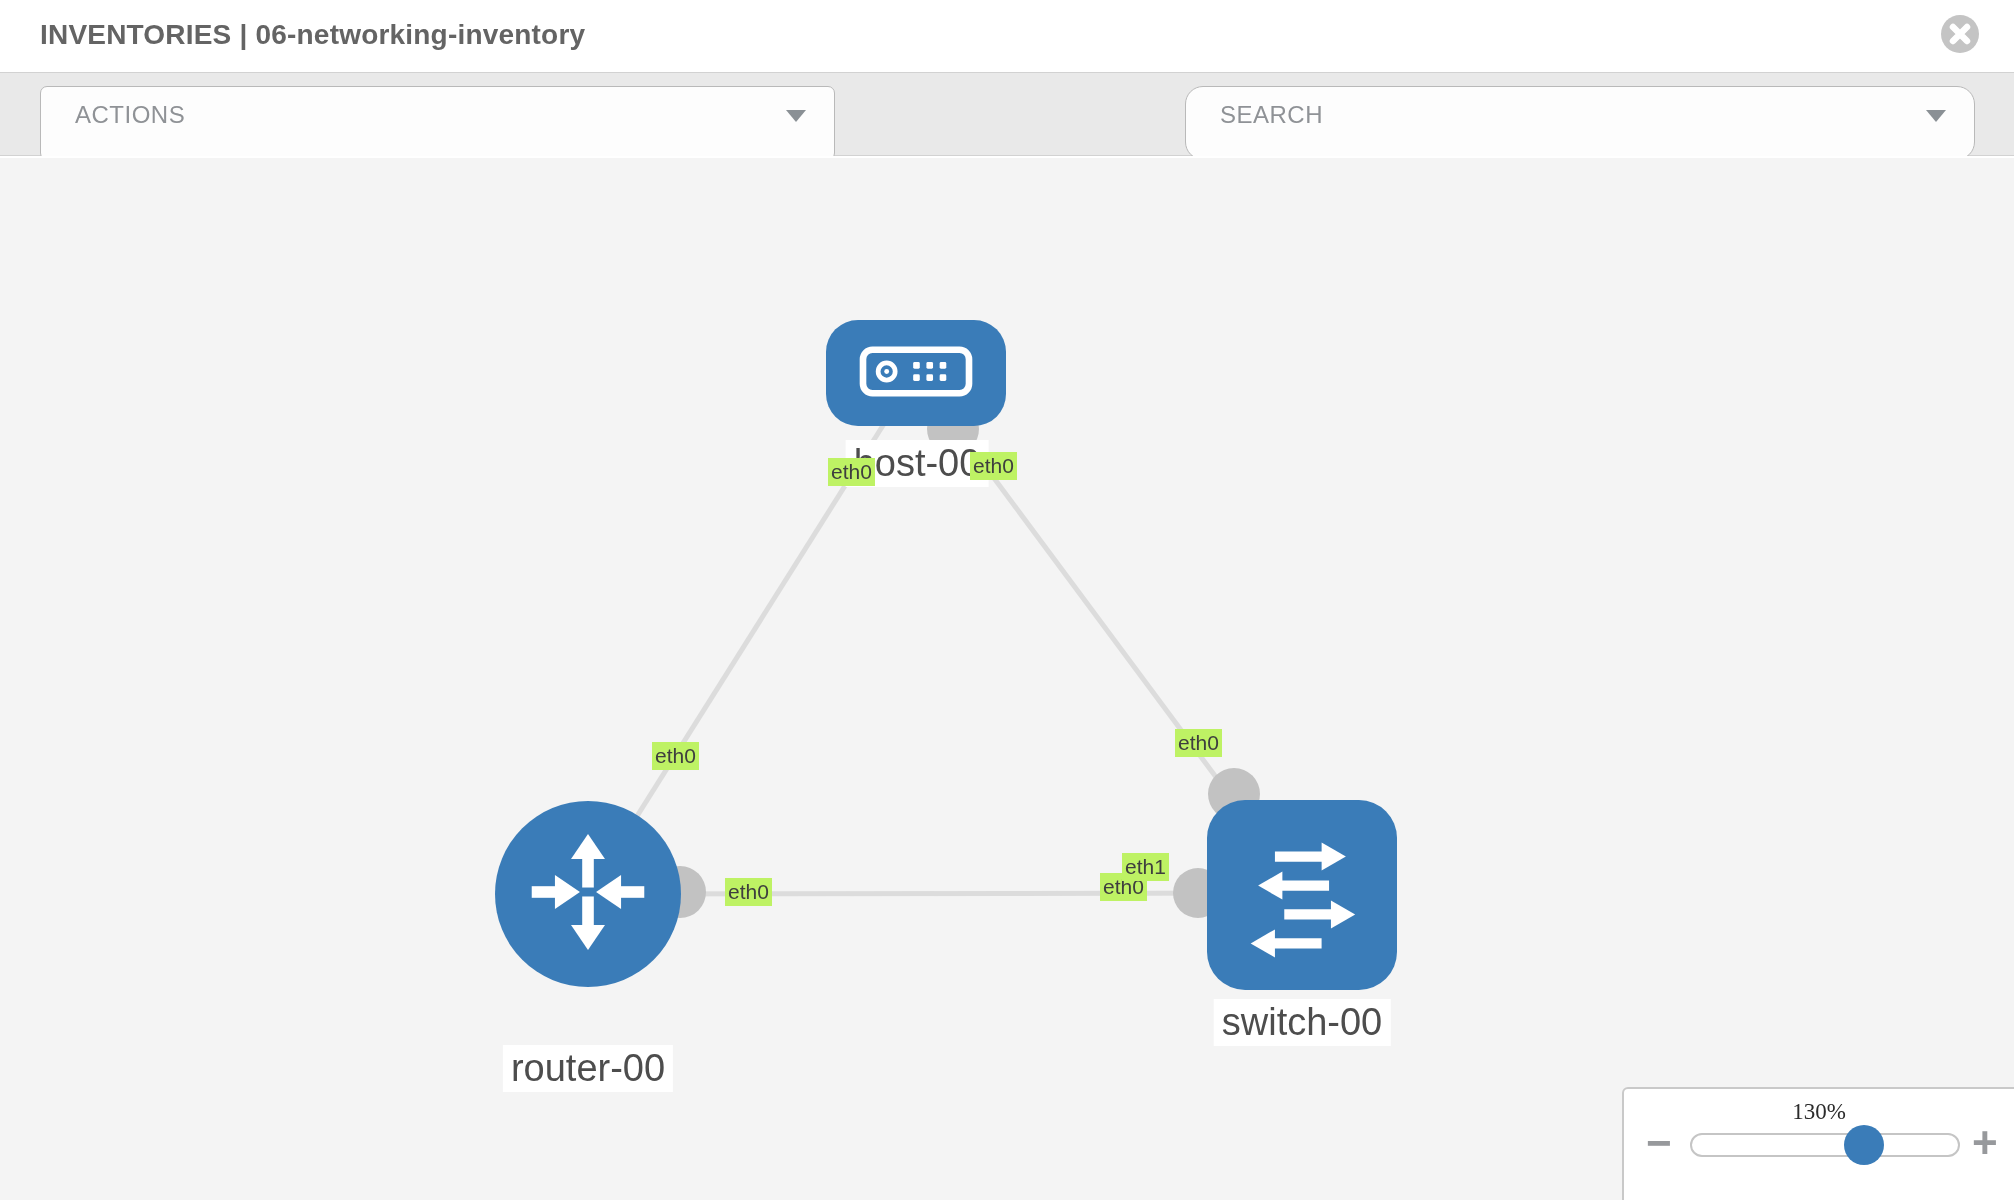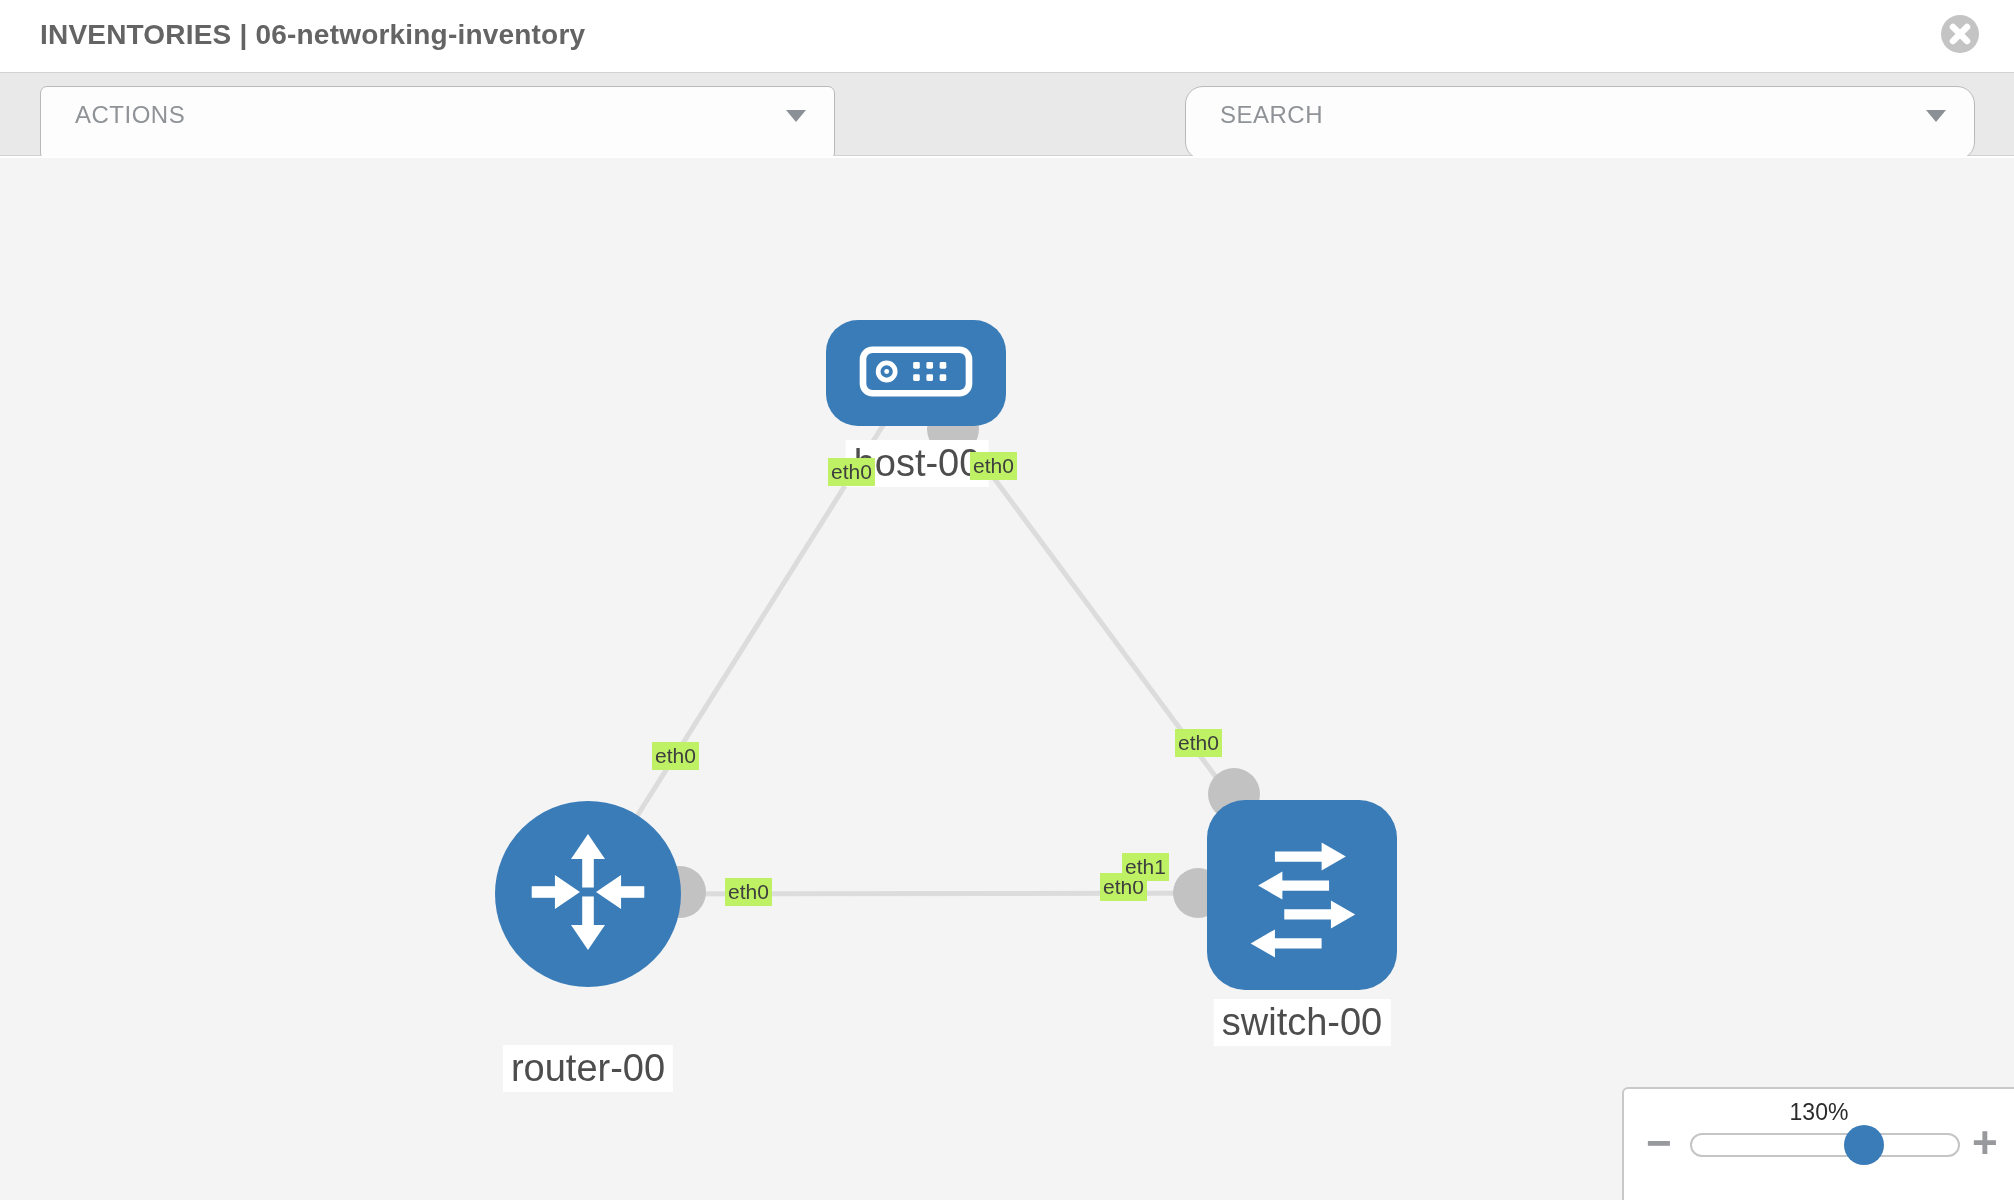--- a/index.html
+++ b/index.html
@@ -54,21 +54,21 @@
   .if-2 { left:652px;  top:584px; }
   .if-3 { left:1175px; top:571px; }
   .if-4 { left:725px;  top:720px; }
   .if-5 { left:1100px; top:715px; }
   .if-6 { left:1122px; top:695px; }
 
   
   .zoom-panel { position:absolute; left:1622px; top:929px; width:400px; height:130px;
     background:#fff; border:2px solid #c9c9c9; border-radius:6px 0 0 0; z-index:5; }
   .zoom-level { position:absolute; left:0; top:10px; width:390px; text-align:center;
-    font-size:23px; color:#2b2b2b; }
+    font-size:23px; color:#2b2b2b;font-family:Liberation Serif, serif; }
   .zoom-btn { position:absolute; top:24px; font-size:44px; font-weight:700;
     color:#97999c; cursor:pointer; line-height:60px; }
   .zoom-out { left:22px; }
   .zoom-in  { left:348px; }
   .zoom-track { position:absolute; left:66px; top:44px; width:270px; height:24px;
     background:#fff; border:2px solid #c5c5c5; border-radius:13px; cursor:pointer; }
   .zoom-handle { position:absolute; left:152px; top:-10px; width:40px; height:40px;
     border-radius:50%; background:#3a7cb8; cursor:grab; }
 </style>
 </head>

